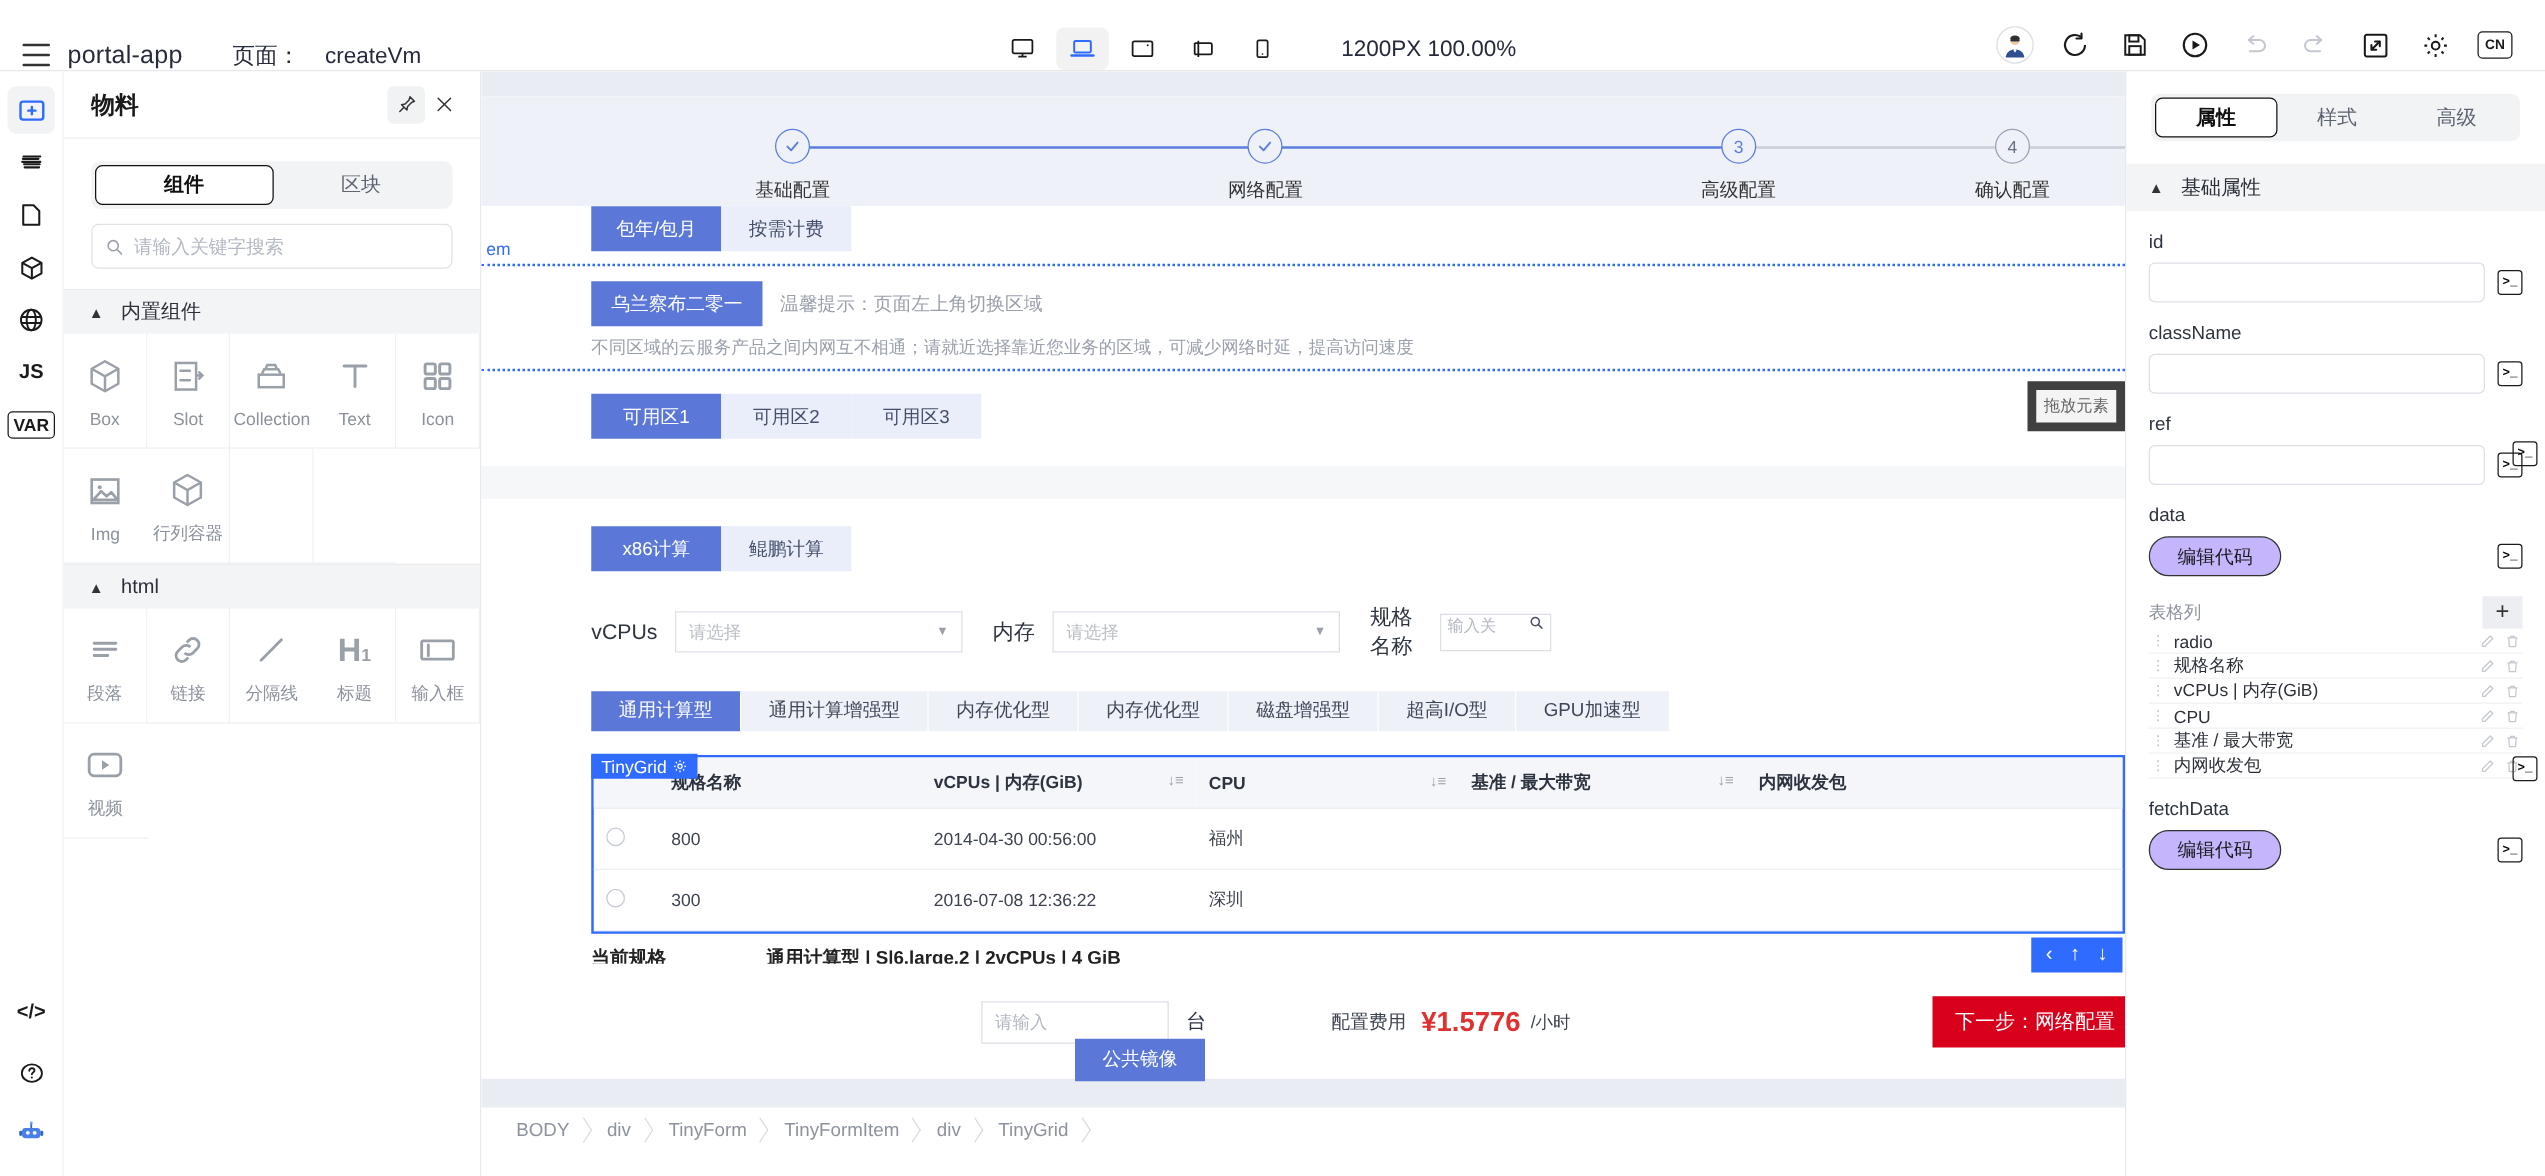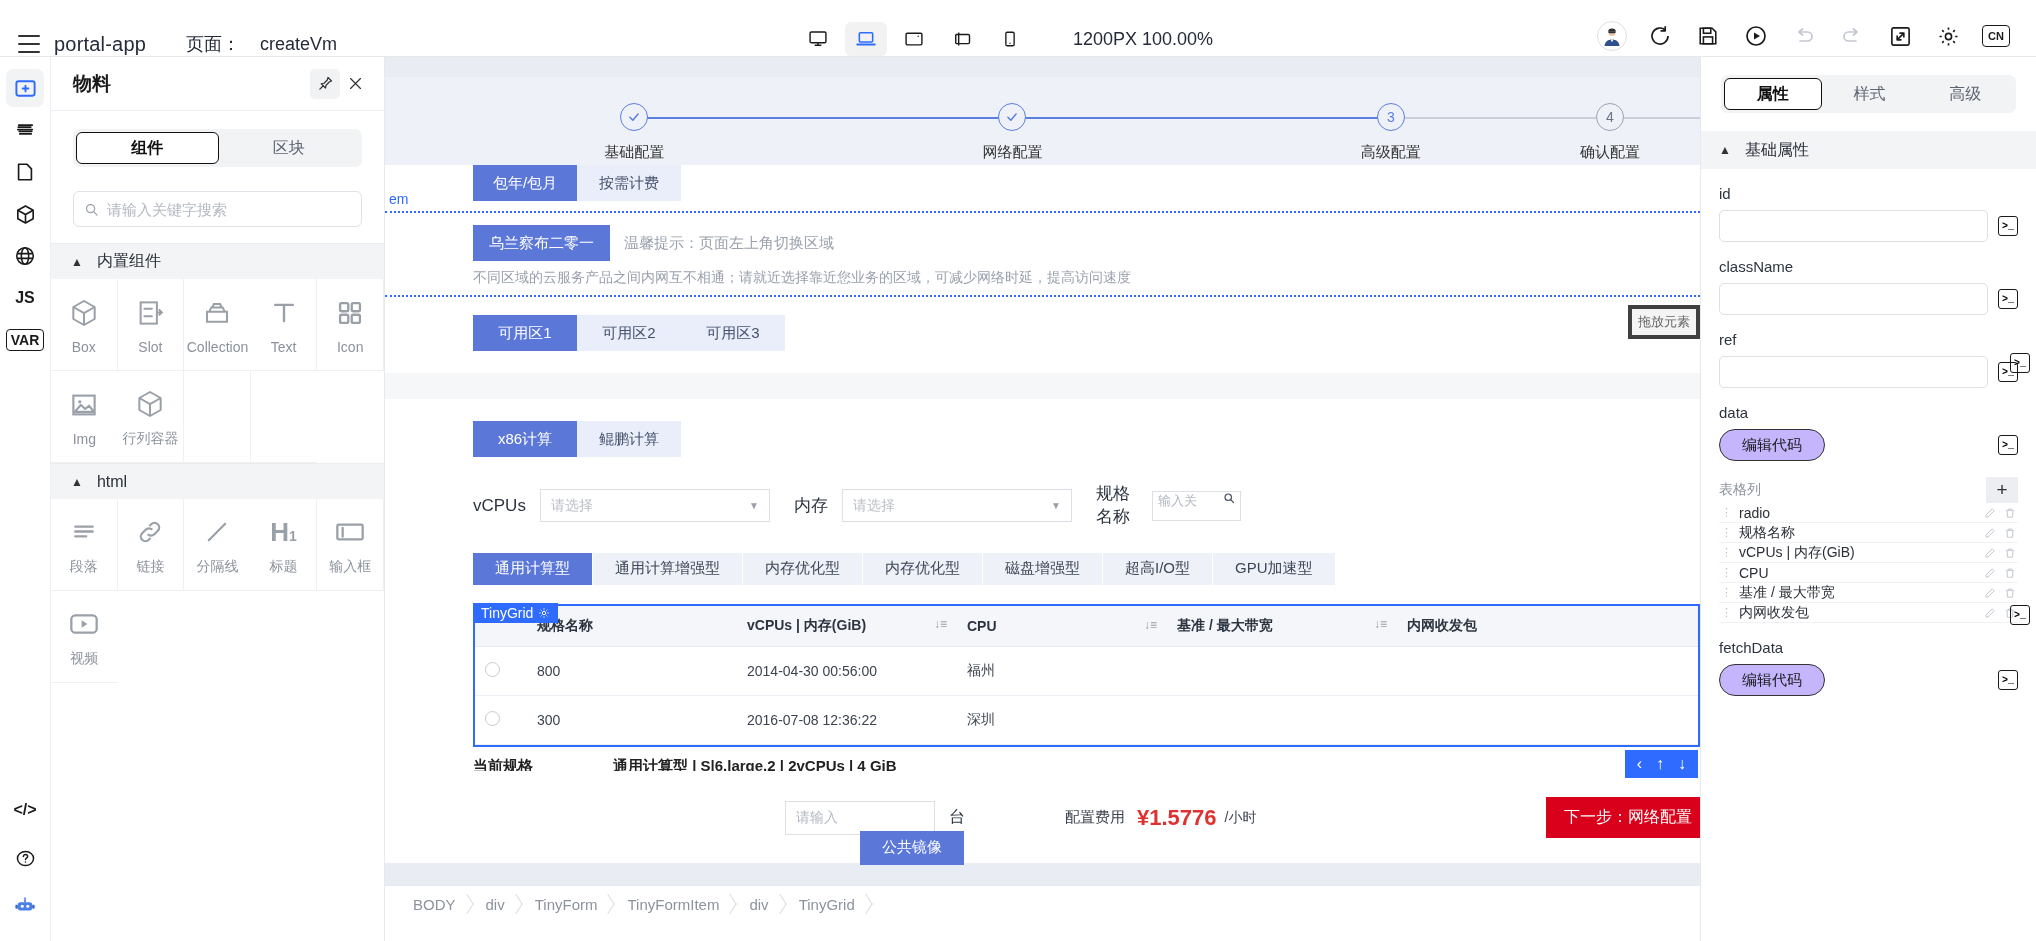--- a/index.html
+++ b/index.html
@@ -80,21 +80,21 @@
     margin: 18px 22px 0 22px; height: 38px; background: #f2f3f5; border-radius: 7px;
     display: flex; padding: 3px; position: relative;
   }
   .seg-item {
     flex: 1; display: flex; align-items: center; justify-content: center;
     font-size: 16px; color: #5d6472; cursor: pointer; border-radius: 6px;
   }
   .seg-item.active { background: #fff; color: #111; font-weight: 700; border: 1.4px solid #111; }
 
   .searchbar {
-    margin: 24px 22px 0 22px; height: 36px; border: 1px solid #dfe2e7; border-radius: 6px;
+    margin: 12px 22px 0 22px; height: 36px; border: 1px solid #dfe2e7; border-radius: 6px;
     display: flex; align-items: center; padding: 0 10px; gap: 8px;
   }
   .searchbar input {
     flex: 1; border: none; outline: none; font-size: 15px; color: #333;
     font-family: inherit; background: transparent;
   }
   .searchbar input::placeholder { color: #b3b8c2; }
 
   .mat-scroll { flex: 1; overflow: hidden; margin-top: 16px; }
   .grp-head {
@@ -144,21 +144,21 @@
 
   .tip-row { display: flex; align-items: center; gap: 14px; }
   .tip-text { font-size: 15px; color: #9aa0ac; }
   .desc-text { font-size: 14px; color: #9aa0ac; padding-left: 88px; margin-top: 8px; }
 
   .dash-line { border-top: 2px dotted #2f6bff; margin-top: 8px; position: relative; }
   .dash-tag {
     position: absolute; left: -86px; top: -22px; color: #2f6bff; font-size: 14px; background: #fff; padding: 0 2px;
   }
   .drop-hint {
-    position: absolute; right: 0; top: 10px; background: #f4f4f4; border: 4px solid #404040;
+    position: absolute; right: 0; top: 10px; background: #f4f4f4; border: 7px solid #404040;
     font-size: 13px; color: #666; padding: 4px 6px; white-space: nowrap;
   }
 
   .sel-band { background: #f6f7f9; height: 26px; }
 
   .field-row { display: flex; align-items: center; gap: 14px; padding-left: 88px; }
   .field-label { font-size: 17px; color: #2d3440; }
   .select-box {
     width: 230px; height: 33px; border: 1px solid #dcdfe6; background: #fff;
     display: flex; align-items: center; justify-content: space-between; padding: 0 10px;

